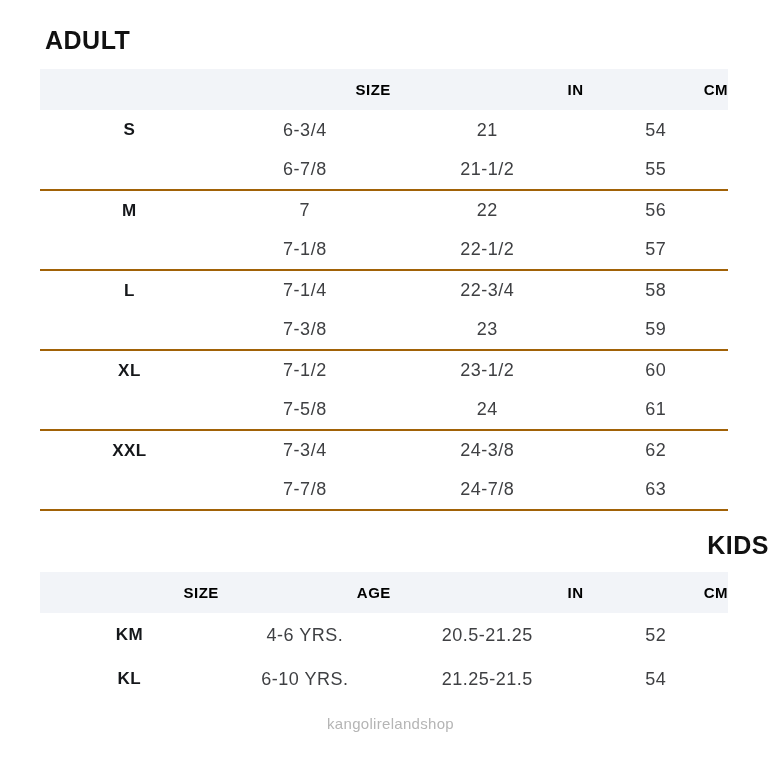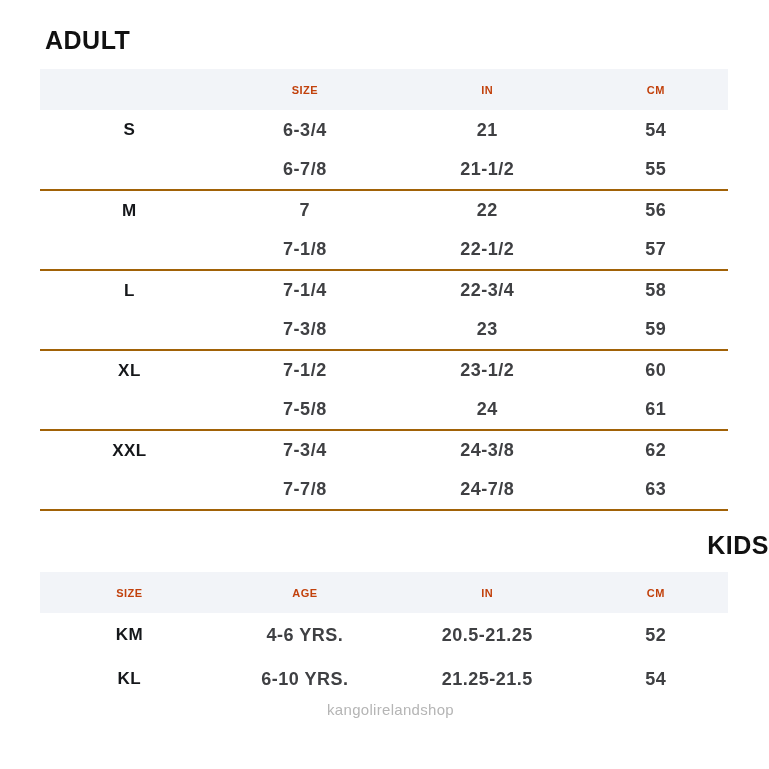--- a/index.html
+++ b/index.html
@@ -28,46 +28,46 @@
     margin-left: 40px;
   }
   table.size-table col.c1 { width: 26%; }
   table.size-table col.c2 { width: 25%; }
   table.size-table col.c3 { width: 28%; }
   table.size-table col.c4 { width: 21%; }
 
   table.size-table thead th {
     background: #f2f4f8;
     height: 41px;
-    font-size: 11px;
+    font-size: 15px;
     font-weight: 700;
-    color: #c2410c;
+    color: #000000;
     letter-spacing: 0.5px;
-    text-align: center;
+    text-align: right;
     vertical-align: middle;
   }
   table.size-table tbody td {
     height: 40px;
     text-align: center;
     vertical-align: middle;
     font-size: 18px;
-    font-weight: 700;
+    font-weight: 400;
     color: #3f4043;
     letter-spacing: 0.5px;
   }
   table.kids-table tbody td { height: 44px; }
   table.size-table tbody td.group-label {
     font-size: 17px;
     font-weight: 700;
     color: #15171a;
   }
   tr.group-end td { border-bottom: 2px solid #a16207; }
 
   .watermark {
-    margin-top: 0;
+    margin-top: 14px;
     text-align: center;
     font-size: 15px;
     color: #b5b5b5;
     letter-spacing: 0.3px;
     padding-left: 12px;
   }
 </style>
 </head>
 <body>
 

